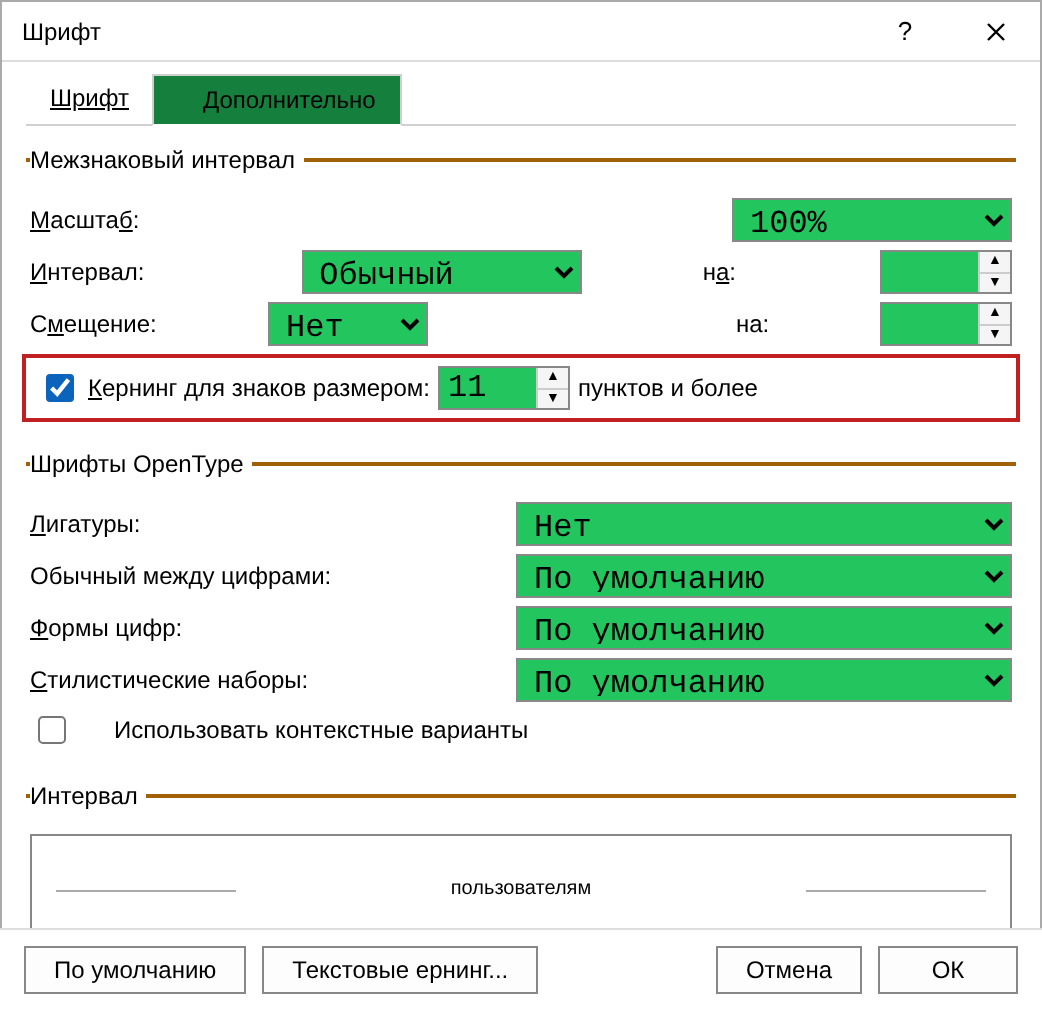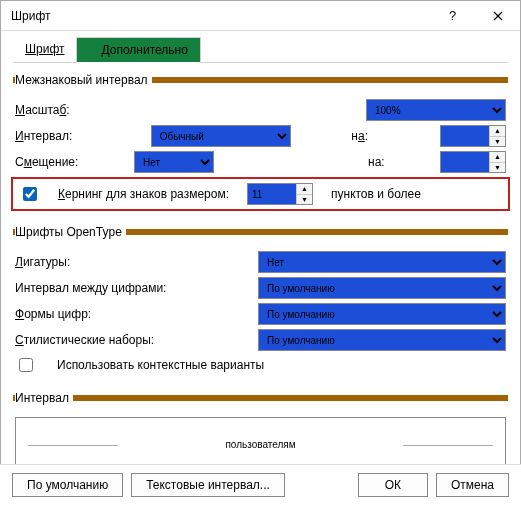--- a/index.html
+++ b/index.html
@@ -43,45 +43,45 @@
   .tab.active {
     border: 1px solid #d0d0d0;
     border-bottom: 1px solid #fff;
     margin-bottom: -1px;
     background: #15803d;
     padding-left: 24px;
   }
   .tab .ul { text-decoration: underline; }
   fieldset {
     border: none;
-    border-top: 6px solid #a16207;
+    border-top: 2px solid #a16207;
     margin: 0 0 10px 0;
     padding: 8px 2px 2px 2px;
   }
   legend {
     padding: 0 4px 0 0;
     font-size: 12px;
     color: #000;
   }
   .row {
     display: flex;
     align-items: center;
     margin: 4px 0;
     gap: 6px;
     justify-content: space-between;
   }
   .lbl { width: 75px; }
   .lbl2 { width: 184px; }
   .u { text-decoration: underline; }
   select, input[type=text] {
-    font-family: Liberation Sans, sans-serif;
-    font-size: 10px;
+    font-family: Liberation Mono, monospace;
+    font-size: 16px;
     padding: 2px 4px;
     border: 1px solid #888;
-    background: #1d4ed8;
+    background: #22c55e;
     height: 22px;
   }
   .combo { width: 140px; }
   .combo-wide { width: 248px; }
   .subl { width: 28px; text-align: left; }
   .spinwrap {
     display: flex;
     border: 1px solid #888;
     height: 22px;
   }
@@ -102,21 +102,21 @@
     font-size: 7px; line-height: 1;
     background: #f5f5f5;
   }
   .spinbtns div:first-child { border-bottom: 1px solid #ccc; }
   .hl {
     border: 2px solid #c02020;
     padding: 4px 6px;
     margin: 4px -4px 2px -4px;
     display: flex;
     align-items: center;
-    gap: 18px;
+    gap: 4px;
   }
   .chk {
     width: 14px; height: 14px;
     accent-color: #0a64bc;
   }
   .checkbox-row {
     display: flex; align-items: center; gap: 21px; margin: 4px 0;
   }
   .sample-box {
     border: 1px solid #888;
@@ -221,21 +221,21 @@
   </fieldset>
 
   <fieldset>
     <legend>Шрифты OpenType</legend>
 
     <div class="row">
       <span class="lbl2"><span class="u">Л</span>игатуры:</span>
       <select class="combo-wide"><option>Нет</option></select>
     </div>
     <div class="row">
-      <span class="lbl2">Интервал между цифрами:</span>
+      <span class="lbl2">Обычный между цифрами:</span>
       <select class="combo-wide"><option>По умолчанию</option></select>
     </div>
     <div class="row">
       <span class="lbl2"><span class="u">Ф</span>ормы цифр:</span>
       <select class="combo-wide"><option>По умолчанию</option></select>
     </div>
     <div class="row">
       <span class="lbl2"><span class="u">С</span>тилистические наборы:</span>
       <select class="combo-wide"><option>По умолчанию</option></select>
     </div>
@@ -249,17 +249,17 @@
     <legend>Интервал</legend>
     <div class="sample-box">
       <span style="background:#fff;padding:0 8px;z-index:1">пользователям</span>
     </div>
     <div class="desc">Шрифт темы для основного текста. Используемый шрифт определяется текущей темой документа.</div>
   </fieldset>
 </div>
 
 <div class="footer">
   <div class="btn">По умолчанию</div>
-  <div class="btn">Текстовые интервал...</div>
+  <div class="btn">Текстовые ернинг...</div>
   <div class="spacer"></div>
+  <div class="btn">Отмена</div>
   <div class="btn">ОК</div>
-  <div class="btn">Отмена</div>
 </div>
 
 </body></html>

